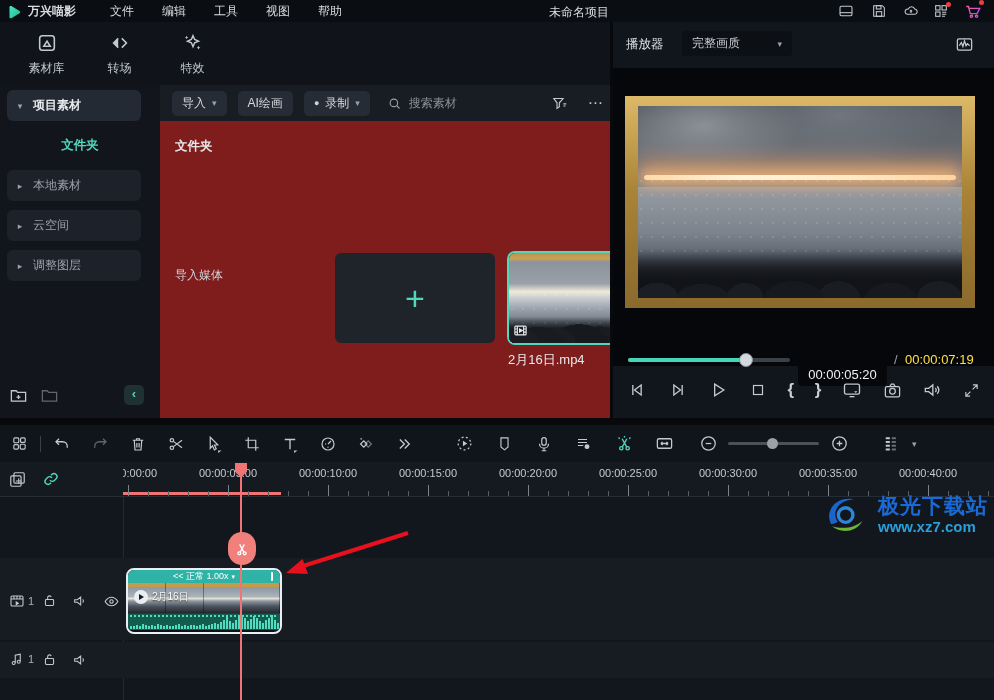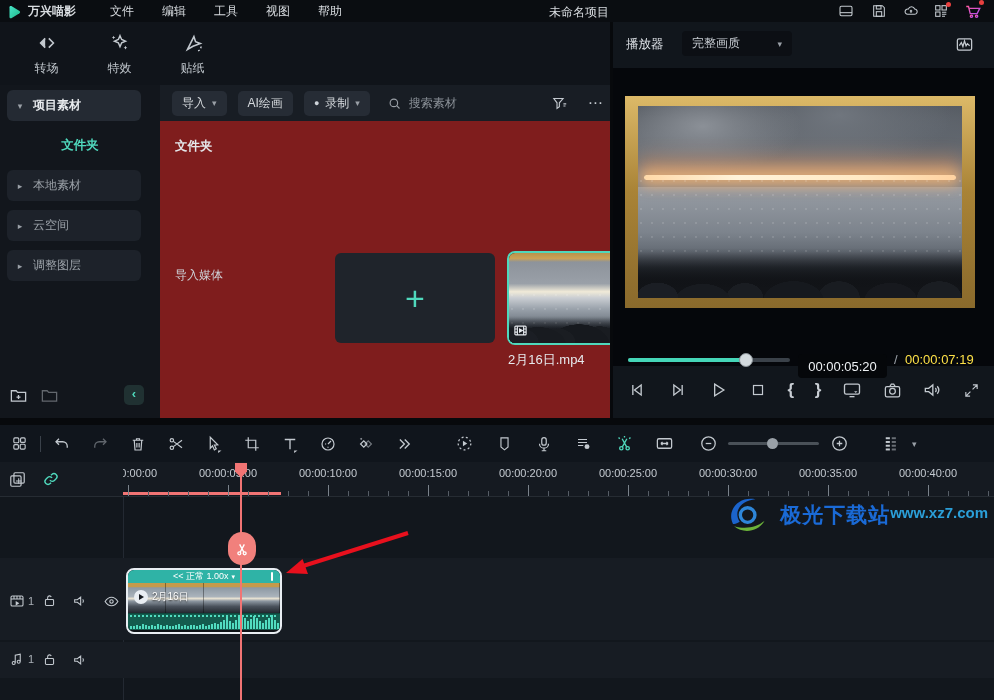--- a/index.html
+++ b/index.html
@@ -35,21 +35,21 @@
 .preview{position:absolute;left:0;top:46px;width:381px;height:298px;background:#05070b}
 .goldframe{position:absolute;left:12px;top:28px;width:350px;height:212px;background:linear-gradient(180deg,#dcb968,#a98336 45%,#8a6a2c);padding:10px 13px}
 .scene{position:relative;width:100%;height:100%;overflow:hidden;background:linear-gradient(180deg,#54585f 0%,#7e848c 30%,#999ea6 40%,#8d939b 52%,#7c838c 66%,#646b74 76%,#30353c 84%,#14161a 92%,#101216 100%)}
 .sky{position:absolute;left:0;top:0;right:0;height:42%;background:radial-gradient(140px 70px at 20% 25%,#8b9097 0%,transparent 70%),radial-gradient(160px 80px at 62% 12%,#70767e 0%,transparent 70%),radial-gradient(120px 66px at 92% 30%,#5f656d 0%,transparent 70%),linear-gradient(180deg,#50555c,#7e838a)}
 .fline{position:absolute;left:2%;right:2%;top:36%;height:5px;border-radius:3px;background:linear-gradient(90deg,#ffd9a8,#fff3da 30%,#ffe9c4 70%,#ffd2a0);box-shadow:0 0 14px 4px rgba(255,190,120,.85),0 -8px 20px 8px rgba(255,150,80,.45)}
 .sparkle{position:absolute;left:0;right:0;top:37%;height:45%;opacity:.8;background-image:radial-gradient(1.2px 1.2px at 3px 4px,rgba(255,255,255,.95),transparent 70%),radial-gradient(1px 1px at 8px 11px,rgba(255,240,220,.7),transparent 70%);background-size:11px 14px,13px 17px}
 .crowd{position:absolute;left:0;right:0;bottom:0;height:26%;background:radial-gradient(30px 22px at 6% 100%,#1b1e24 69%,transparent 70%),radial-gradient(40px 26px at 20% 108%,#181b20 69%,transparent 70%),radial-gradient(26px 20px at 33% 98%,#1a1d22 69%,transparent 70%),radial-gradient(44px 30px at 48% 108%,#16191e 69%,transparent 70%),radial-gradient(30px 24px at 62% 100%,#191c21 69%,transparent 70%),radial-gradient(38px 26px at 78% 106%,#17191e 69%,transparent 70%),radial-gradient(32px 24px at 93% 100%,#1a1d22 69%,transparent 70%),linear-gradient(180deg,transparent 0%,rgba(12,14,18,.55) 45%,#121418 80%)}
 .prog-track{position:absolute;left:15px;top:336px;width:162px;height:4px;border-radius:2px;background:#3a4149}
 .prog-fill{position:absolute;left:0;top:0;height:4px;border-radius:2px;background:#45d6b8}
 .prog-knob{position:absolute;top:-5px;width:14px;height:14px;margin-left:-7px;border-radius:50%;background:#d3dade;border:1px solid #8a9298}
-.tc-box{position:absolute;left:185px;top:332px;width:89px;height:24px;background:#05070a;border-radius:4px;display:flex;align-items:center;justify-content:center;font-size:13px;color:#eef1f4}
+.tc-box{position:absolute;left:185px;top:340px;width:89px;height:24px;background:#05070a;border-radius:4px;display:flex;align-items:center;justify-content:center;font-size:13px;color:#eef1f4}
 .controls{position:absolute;left:14px;top:358px;width:353px;display:flex;justify-content:space-between;align-items:center}
 .brace{font-size:17px;color:#c9ced4;font-weight:bold}
 
 .tl-toolbar{left:0;top:425px;width:994px;height:37px;background:#10151c;display:flex;align-items:center}
 .tbtn{width:22px;height:22px;display:flex;align-items:center;justify-content:center;color:#c3c9cf}
 .ruler{left:0;top:462px;width:994px;height:35px;background:#151a21;border-bottom:1px solid #262c33}
 #ruler-scale{position:absolute;left:123px;top:0;width:871px;height:35px;overflow:hidden}
 .rl{position:absolute;top:5px;transform:translateX(-50%);font-size:11px;color:#c4cad1;white-space:nowrap}
 .rt{position:absolute;bottom:1px;width:1px;height:5px;background:#565d66}
 .rt.major{height:11px;background:#7a828b}
@@ -153,43 +153,43 @@
           <circle cx="16.8" cy="19" r="1.5"></circle>
         </svg>
       <span class="reddot" style="right:-2px;top:-2px"></span>
     </span>
   </div>
 
   <div class="tabbar abs">
     <div class="tab">
       <span class="ic">
           <svg width="22" height="22" viewBox="0 0 24 24" fill="none" stroke="currentColor" stroke-width="1.7">
+            <rect x="4" y="4" width="16" height="16" rx="3"></rect>
+            <path d="M12 10l3.5 5.5h-7z"></path>
+          </svg>
+        </span>
+      <span>素材库</span>
+    </div>
+    <div class="tab">
+      <span class="ic">
+          <svg width="22" height="22" viewBox="0 0 24 24" fill="none" stroke="currentColor" stroke-width="1.7">
             <path d="M10 7L5 12l5 5" fill="currentColor"></path>
             <path d="M14 7l5 5-5 5"></path>
           </svg>
         </span>
       <span>转场</span>
     </div>
     <div class="tab">
       <span class="ic">
           <svg width="22" height="22" viewBox="0 0 24 24" fill="none" stroke="currentColor" stroke-width="1.6">
             <path d="M12 4l1.8 4.2L18 10l-4.2 1.8L12 16l-1.8-4.2L6 10l4.2-1.8z"></path>
             <path d="M18 15l.7 1.6L20 17l-1.3.6L18 19l-.7-1.4L16 17l1.3-.4zM5 4l.6 1.4L7 6l-1.4.6L5 8l-.6-1.4L3 6l1.4-.6z" fill="currentColor" stroke="none"></path>
           </svg>
         </span>
       <span>特效</span>
-    </div>
-    <div class="tab">
-      <span class="ic">
-          <svg width="22" height="22" viewBox="0 0 24 24" fill="none" stroke="currentColor" stroke-width="1.7">
-            <path d="M6 19L13 5l1.8 5.5L20 12.5l-8 3z"></path>
-            <path d="M17.5 20.5a4 4 0 0 0 3-5" stroke-dasharray="2 2"></path>
-          </svg>
-        </span>
-      <span>贴纸</span>
     </div>
   </div>
 
   <div class="sidebar abs">
     <div class="side-btn" style="top:5px;background:#242a33;font-weight:bold;color:#e8ebee">
       <span class="arrow">▾</span>
       <span>项目素材</span>
     </div>
     <div class="abs" style="top:52px;left:0;width:160px;text-align:center;font-size:12.5px;font-weight:bold;color:#4fd8bc">文件夹</div>
     <div class="side-btn" style="top:85px;background:#1d222a">
@@ -711,19 +711,19 @@
   </svg>
 
   <div class="watermark">
     <span class="ic">
       <svg width="54" height="50" viewBox="0 0 48 44">
         <path d="M8 30 C2 18 13 5 28 8 C15 9 8 19 14 28 C11 30 9 30 8 30 Z" fill="#1b64cc"></path>
         <path d="M9 32 C17 39 31 37 36 27 C30 33 19 35 9 32 Z" fill="#6cb43a"></path>
         <circle cx="21" cy="22" r="6.5" fill="none" stroke="#2e86d8" stroke-width="3"></circle>
       </svg>
     </span>
-    <span style="display:flex;flex-direction:row">
+    <span style="display:flex;flex-direction:column">
       <span class="wm-name">极光下载站</span>
       <span class="wm-url">www.xz7.com</span>
     </span>
   </div>
 
 </div>
 
 </body></html>

